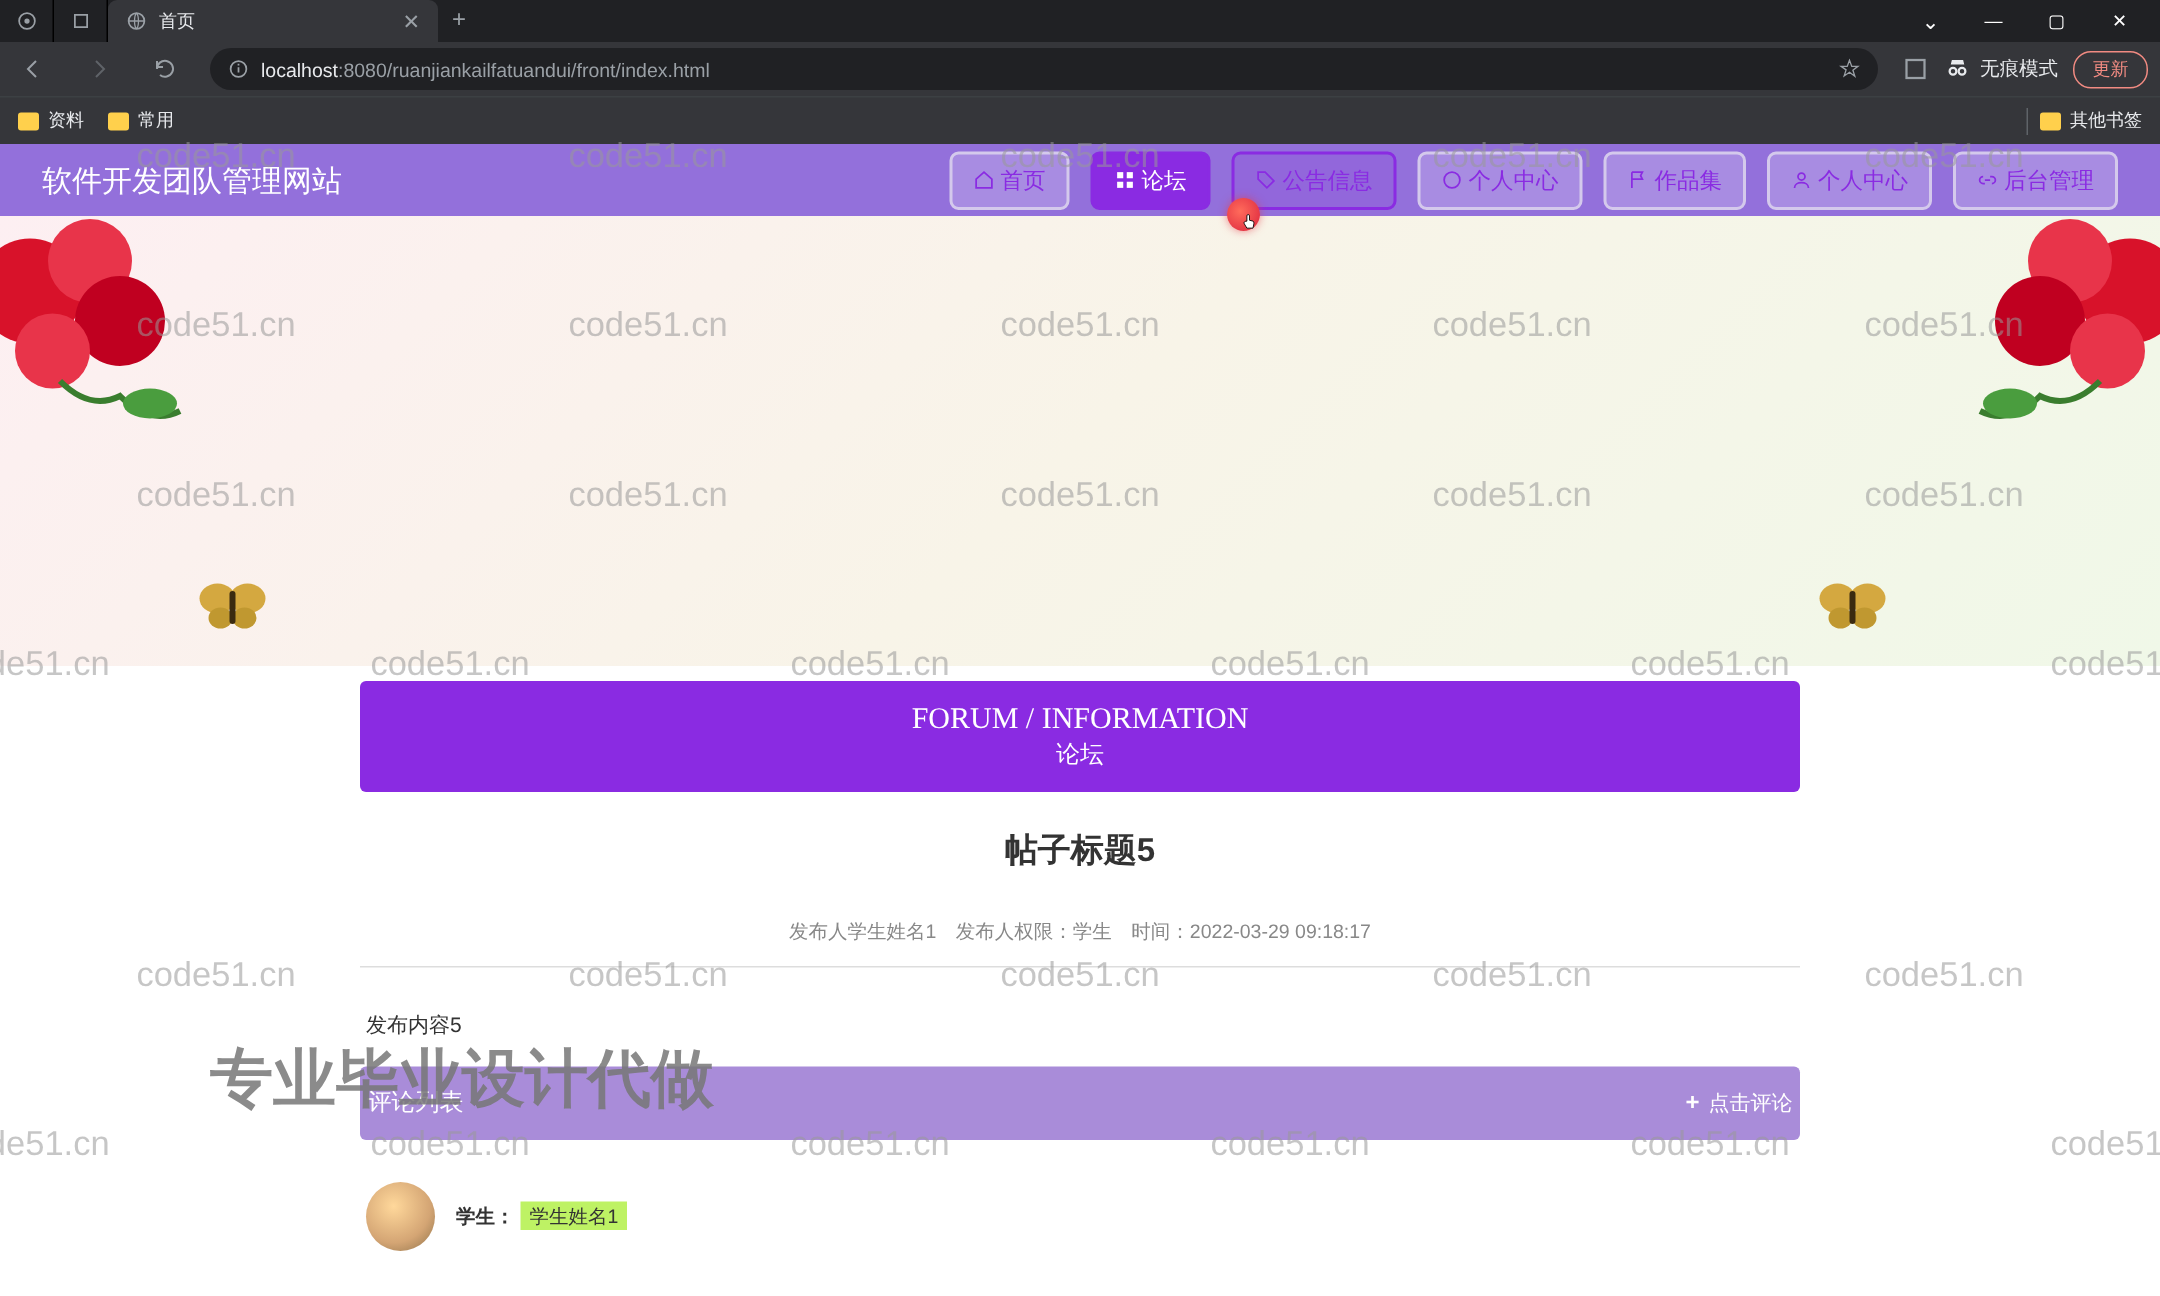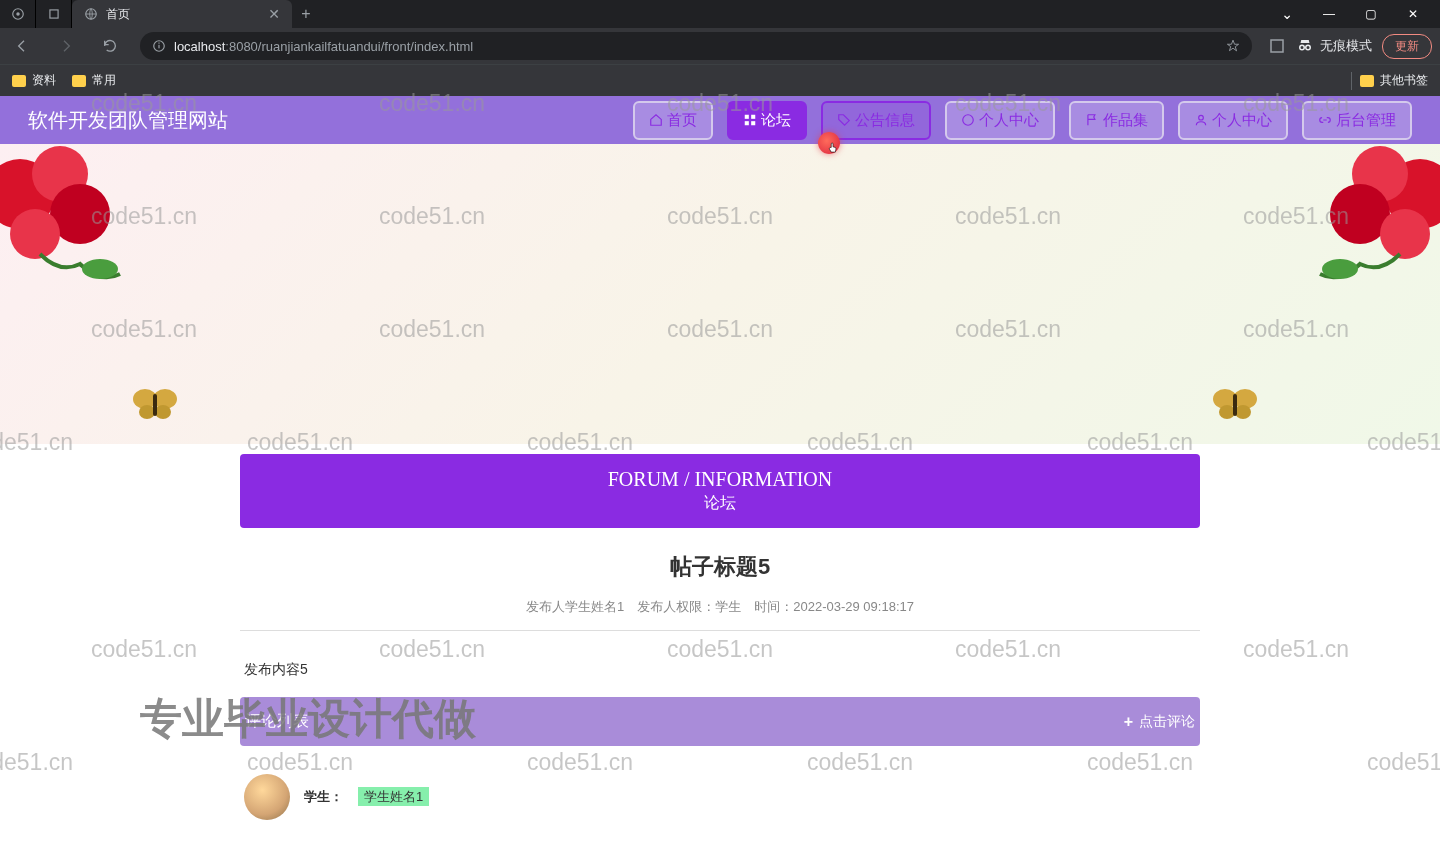--- a/index.html
+++ b/index.html
@@ -55,34 +55,34 @@
 .butterfly-left { position: absolute; left: 130px; bottom: 20px; width: 50px; height: 40px; }
 .butterfly-right { position: absolute; right: 180px; bottom: 20px; width: 50px; height: 40px; }
 .banner-text { position: absolute; left: 50%; top: 82%; transform: translate(-50%, -50%); color: #ff0000; font-size: 34px; font-weight: bold; font-family: "SimHei", sans-serif; white-space: nowrap; }
 
 .content { max-width: 960px; margin: 0 auto; }
 .section-header { background: #8a2be2; color: #fff; text-align: center; padding: 14px; border-radius: 4px; margin-top: 10px; }
 .section-header .en { font-size: 20px; font-family: Georgia, serif; }
 .section-header .cn { font-size: 16px; margin-top: 2px; }
 
 .post-title { text-align: center; font-size: 22px; font-weight: bold; margin-top: 24px; color: #333; }
-.post-meta { text-align: center; font-size: 13px; color: #888; margin-top: 16px; padding-bottom: 14px; border-bottom: 1px solid #ddd; }
+.post-meta { text-align: center; font-size: 13px; color: #888; margin-top: 30px; padding-bottom: 14px; border-bottom: 1px solid #ddd; }
 
 .post-body { font-size: 14px; color: #333; margin-top: 30px; padding: 0 4px; }
 
 .comment-bar { background: #a98cd9; display: flex; align-items: center; justify-content: space-between; padding: 14px 5px; margin-top: 18px; border-radius: 4px; }
 .comment-bar-title { color: #fff; font-size: 16px; }
 .comment-btn { color: #fff; font-size: 14px; display: flex; align-items: center; gap: 6px; cursor: pointer; }
 .comment-btn .plus { font-size: 16px; font-weight: bold; }
 
 .comment-item { display: flex; align-items: center; gap: 14px; margin-top: 28px; padding: 0 4px; }
 .avatar { width: 46px; height: 46px; border-radius: 50%; background: radial-gradient(circle at 40% 35%, #ffd89b, #d4a574 60%, #8b6f47); }
 .comment-user { font-size: 13px; color: #333; }
 .comment-user .role { font-weight: bold; }
-.comment-user .name { background: #86efac; padding: 2px 6px; margin-left: 15px; }
+.comment-user .name { background: #bef264; padding: 2px 6px; margin-left: 4px; }
 
 
 .watermark-layer { position: absolute; inset: 96px 0 0 0; pointer-events: none; z-index: 20; }
 .wm-row { display: flex; justify-content: space-around; }
 .wm { color: #999; font-size: 23px; opacity: 0.55; font-family: Arial; white-space: nowrap; }
 .wm-big { position: absolute; left: 140px; top: 595px; font-size: 42px; color: #777; opacity: 0.85; font-weight: bold; }
 
 .cursor-red { position: absolute; left: 818px; top: 132px; width: 22px; height: 22px; border-radius: 50%; background: radial-gradient(circle at 40% 40%, #ff6b5b, #e63946 70%); z-index: 30; box-shadow: 0 0 6px rgba(230,57,70,0.6); }
 .cursor-hand { position: absolute; left: 826px; top: 140px; width: 14px; height: 16px; z-index: 31; pointer-events:none; }
 </style>

